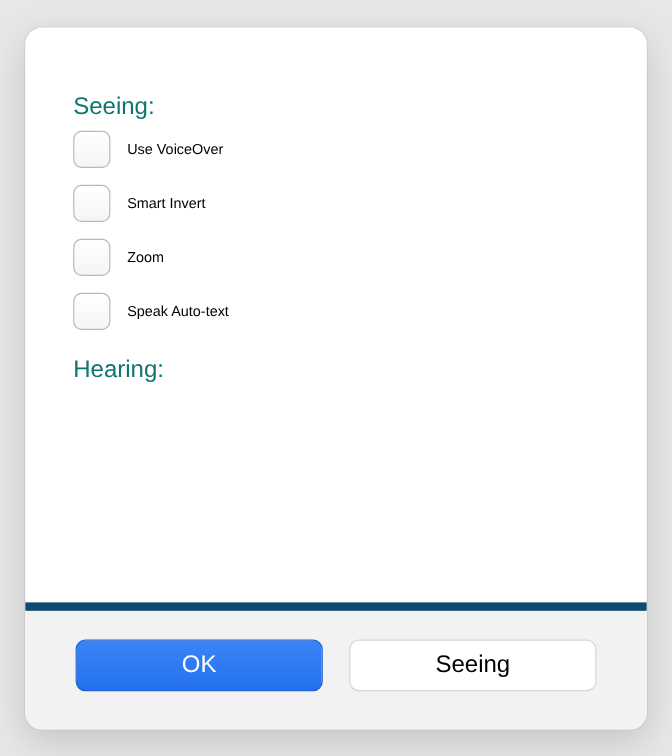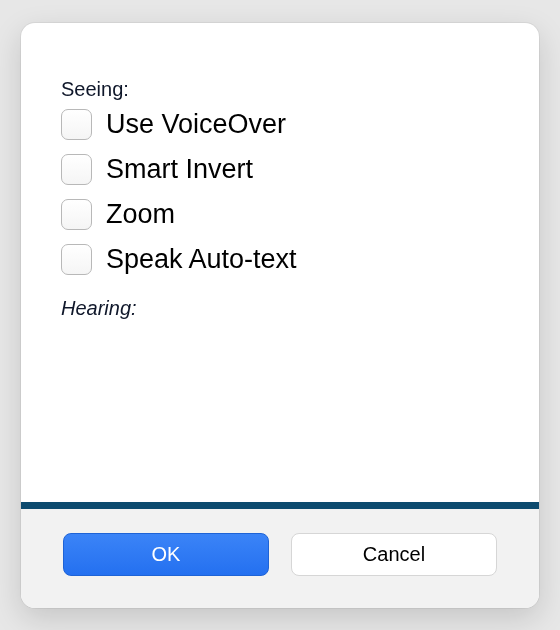--- a/index.html
+++ b/index.html
@@ -25,46 +25,45 @@
       display: flex;
       flex-direction: column;
       overflow: hidden;
     }
     .content {
       flex: 1;
       padding: 55px 40px 20px 40px;
     }
     .section-label {
       font-size: 20px;
-      color: #0f172a;
+      color: #0f766e;
       margin-bottom: 8px;
     }
     .option-row {
       display: flex;
       align-items: center;
       margin-bottom: 14px;
     }
     .checkbox {
       width: 31px;
       height: 31px;
       border: 1.5px solid #b8b8b8;
       border-radius: 7px;
       background: linear-gradient(to bottom, #ffffff, #f5f5f5);
       margin-right: 14px;
       cursor: pointer;
       flex-shrink: 0;
     }
     .option-label {
-      font-size: 27px;
+      font-size: 12px;
       color: #000;
       cursor: default;
     }
     .hearing-label {
       margin-top: 22px;
-      font-style: italic;
     }
     .button-bar {
       background: #f2f2f2;
       border-top: 7px solid #0c4a6e;
       padding: 24px 42px 32px 42px;
       display: flex;
       gap: 22px;
     }
     .btn {
       flex: 1;
@@ -117,15 +116,15 @@
     </div>
 
     <div class="section-label hearing-label">Hearing:</div>
 
 
 
   </div>
 
   <div class="button-bar">
     <button class="btn btn-primary">OK</button>
-    <button class="btn btn-secondary">Cancel</button>
+    <button class="btn btn-secondary">Seeing</button>
   </div>
 </div>
 
 </body></html>

